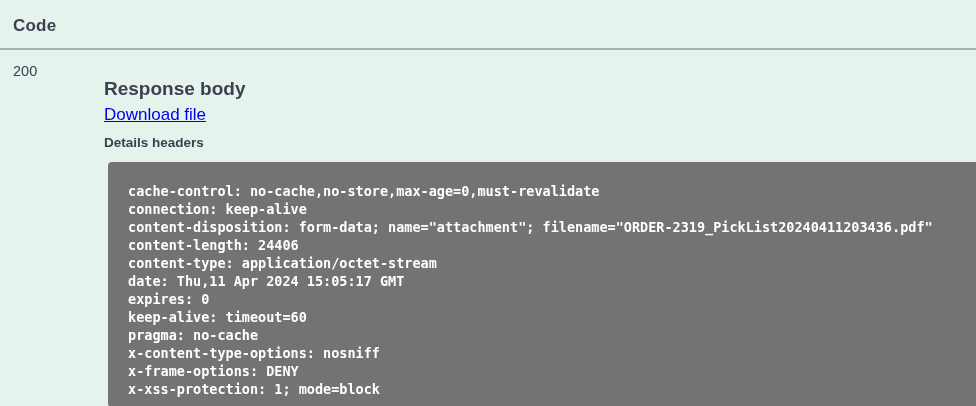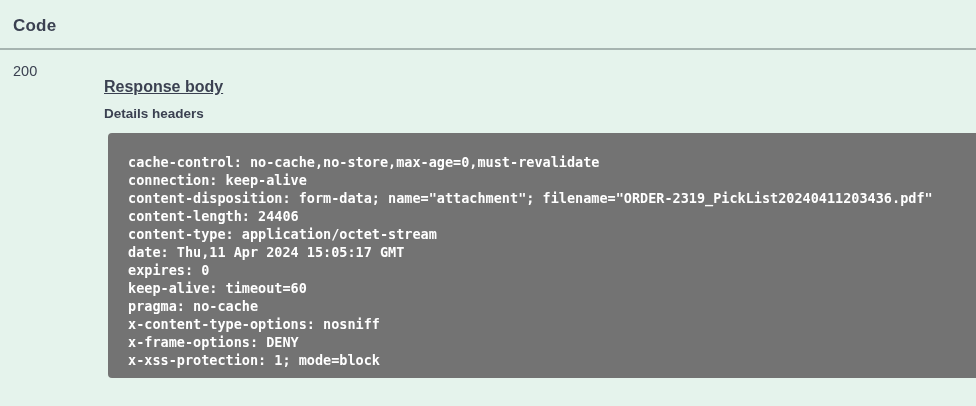--- a/index.html
+++ b/index.html
@@ -48,23 +48,22 @@
     font-size: 13.5px;
     font-weight: bold;
   }
   .body-row .col-code {
     padding-top: 13px;
     font-size: 14.5px;
     font-weight: 400;
   }
   .response-body-label {
     margin: 28px 0 0 0;
-    font-size: 16px;
+    font-size: 19px;
     font-weight: bold;
-    text-decoration: underline;
   }
   .download-link {
     display: inline-block;
     margin-top: 5px;
     font-size: 17px;
     color: #0000ee;
     text-decoration: underline;
     cursor: pointer;
     font-weight: 400;
   }
@@ -97,20 +96,21 @@
   <div class="row thead-row">
     <div class="col-code">Code</div>
   </div>
 
   <div class="row body-row">
     <div class="col-code">200</div>
 
     <div class="col-details">
       <h5 class="response-body-label">Response body</h5>
 
+      <a class="download-link">Download file</a>
 
       <h5 class="response-headers-label">Details headers</h5>
 
       <pre class="headers-block">cache-control: no-cache,no-store,max-age=0,must-revalidate
 connection: keep-alive
 content-disposition: form-data; name="attachment"; filename="ORDER-2319_PickList20240411203436.pdf"
 content-length: 24406
 content-type: application/octet-stream
 date: Thu,11 Apr 2024 15:05:17 GMT
 expires: 0

